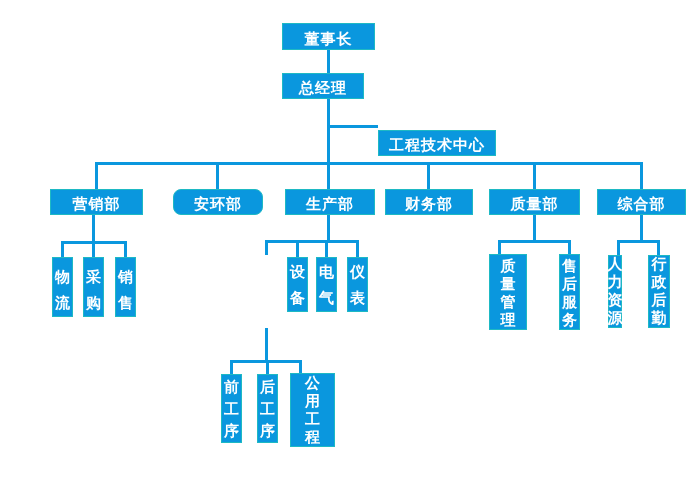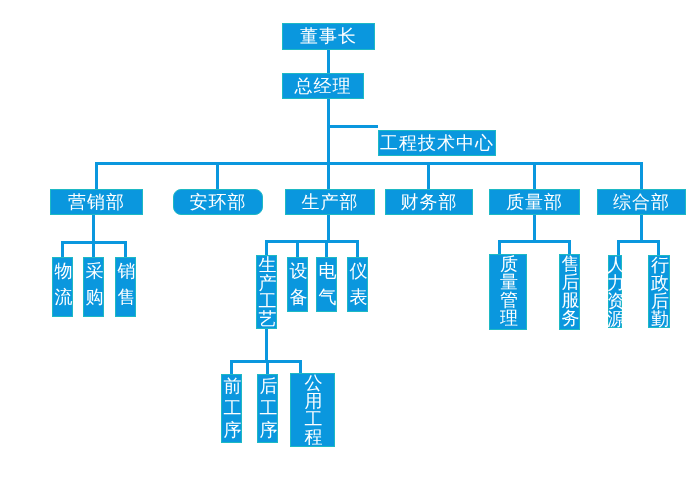--- a/index.html
+++ b/index.html
@@ -17,22 +17,22 @@
     font-family:"DejaVu Sans","Liberation Sans",sans-serif;
     overflow:hidden;
   }
   .ln{position:absolute;background:var(--line);}
   .box{
     position:absolute;
     background:var(--box-fill);
     border:1px solid var(--box-border);
     box-sizing:border-box;
     color:var(--text);
-    display:flex;align-items:flex-start;justify-content:center;
-    font-size:18px;font-weight:normal;
+    display:flex;align-items:flex-end;justify-content:center;
+    font-size:15px;font-weight:bold;
   }
   .box .lbl{white-space:nowrap;letter-spacing:1px;}
   .vbox .lbl{
     white-space:normal;
     word-break:break-all;
     text-align:center;
     letter-spacing:0;
     width:16px;
   }
   .v2 .lbl{line-height:26px;}
@@ -116,23 +116,20 @@
   <div class="box vbox v2" style="left:52px;top:257px;width:21px;height:60px;">
     <span class="lbl">物流</span>
   </div>
   <div class="box vbox v2" style="left:83px;top:257px;width:21px;height:60px;">
     <span class="lbl">采购</span>
   </div>
   <div class="box vbox v2" style="left:115px;top:257px;width:21px;height:60px;">
     <span class="lbl">销售</span>
   </div>
 
-  <div class="box vbox v4" style="left:256px;top:255px;width:21px;height:74px;">
-    <span class="lbl">生产工艺</span>
-  </div>
   <div class="box vbox v2" style="left:287px;top:257px;width:21px;height:55px;">
     <span class="lbl">设备</span>
   </div>
   <div class="box vbox v2" style="left:316px;top:257px;width:21px;height:55px;">
     <span class="lbl">电气</span>
   </div>
   <div class="box vbox v2" style="left:347px;top:257px;width:21px;height:55px;">
     <span class="lbl">仪表</span>
   </div>
 

